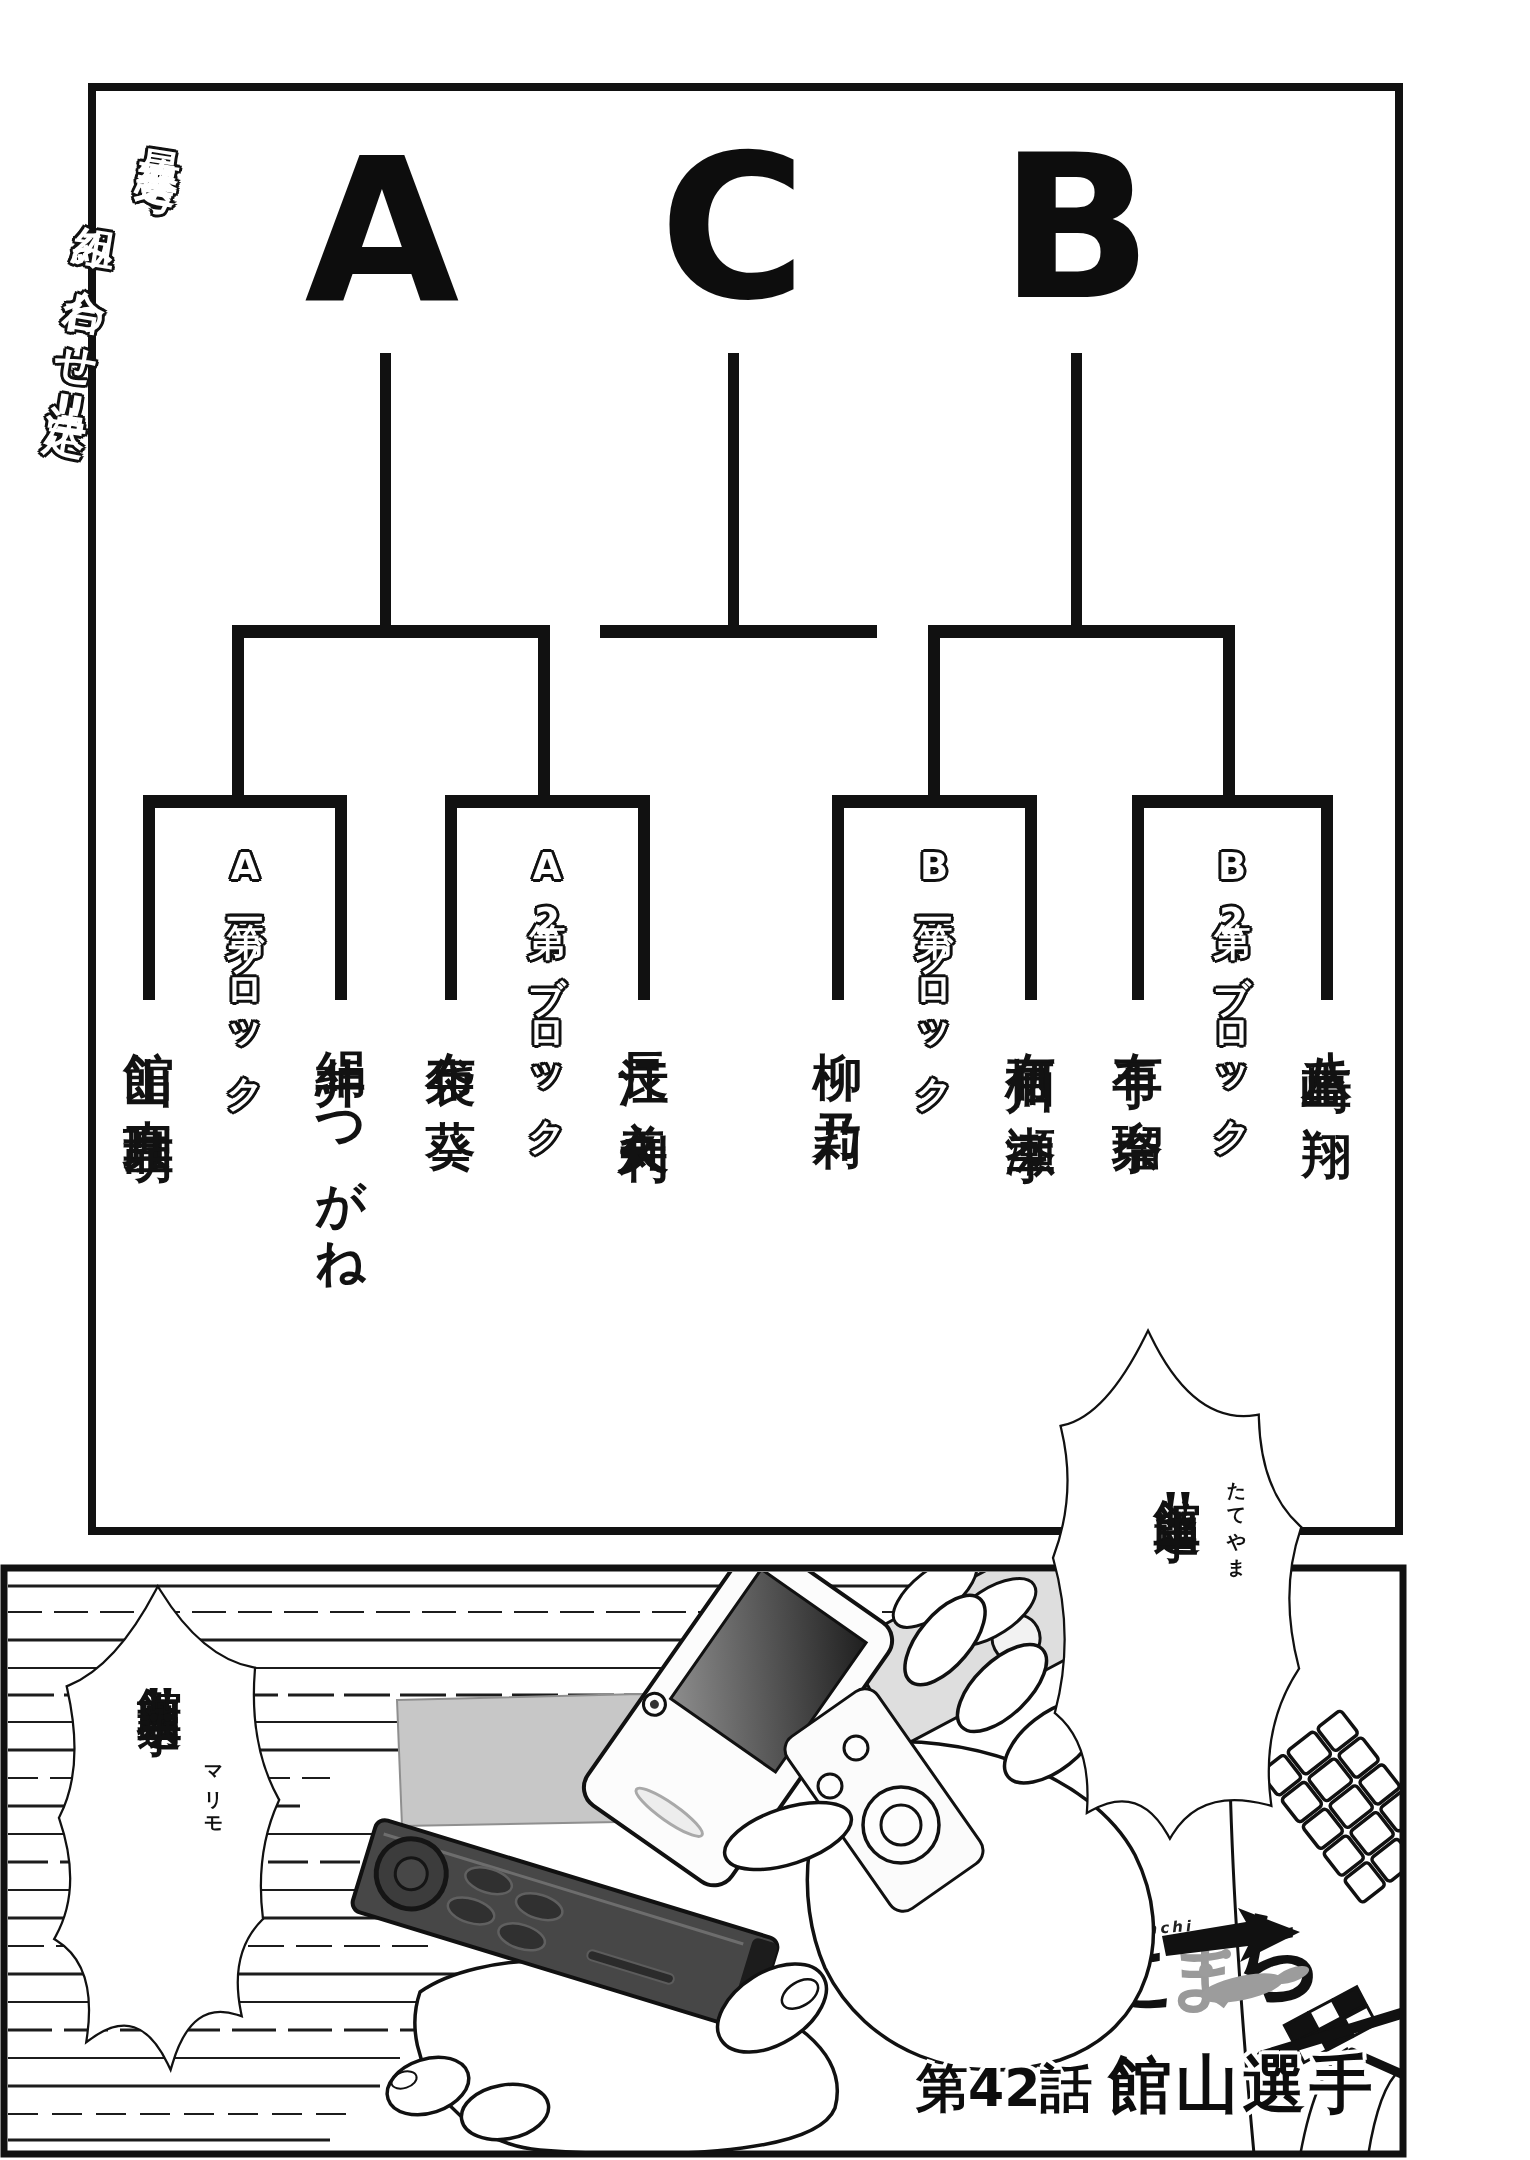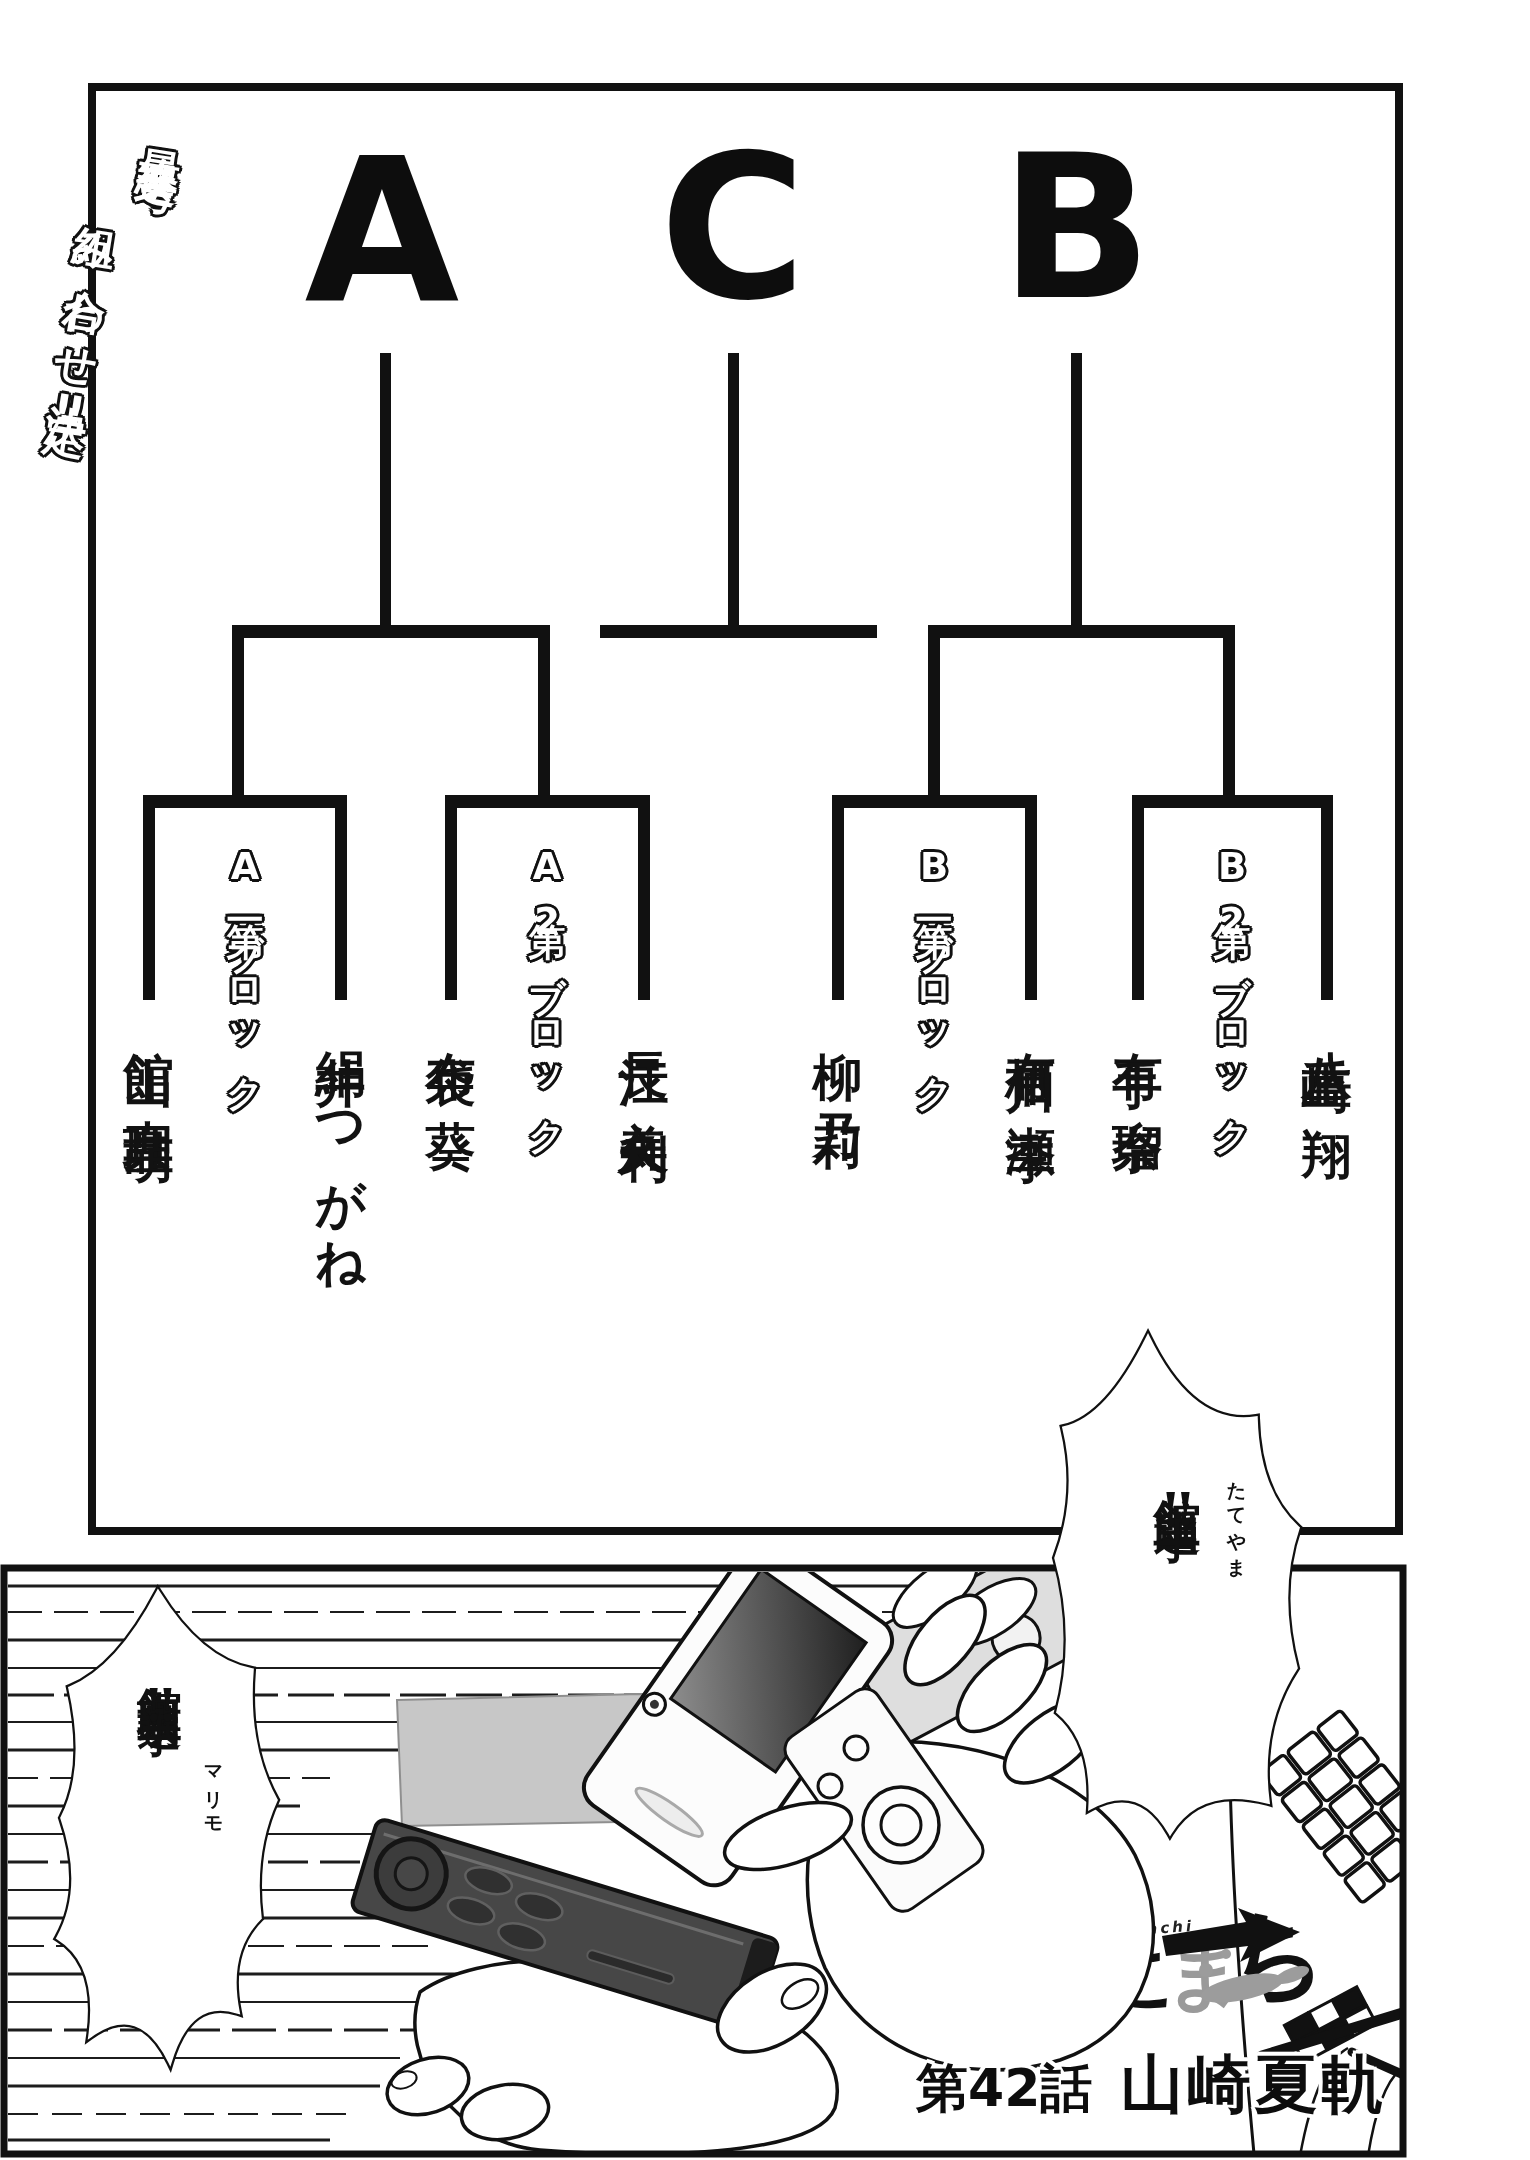--- a/index.html
+++ b/index.html
@@ -53,21 +53,21 @@
     letter-spacing:3px;color:#222;transform:rotate(-4deg);font-weight:bold;
   }
   
   #chapter{
     position:absolute;left:916px;top:2042px;white-space:nowrap;color:#0d0d0d;
     font-weight:900;z-index:6;
     text-shadow:
       4px 0 0 #fff,-4px 0 0 #fff,0 4px 0 #fff,0 -4px 0 #fff,
       3px 3px 0 #fff,-3px 3px 0 #fff,3px -3px 0 #fff,-3px -3px 0 #fff;
   }
-  #chapter .ch-label{font-size:52px;margin-right:28px;text-align:right;}
+  #chapter .ch-label{font-size:52px;margin-right:16px;text-align:right;}
   #chapter .ch-title{font-size:63px;letter-spacing:4px;}
   svg{display:block;}
   .layer1{z-index:1;} .layer2{z-index:2;} .layer3{z-index:3;}
   .layer5{z-index:5;} .layer7{z-index:7;} .layer8{z-index:8;}
 </style>
 </head>
 <body>
 
 <div id="page">
 
@@ -280,21 +280,21 @@
   <div class="layer5">
     <div id="logo-romaji">TsuriKomachi</div>
     <span class="logochar" style="left:946px;top:1896px;font-size:100px;transform:rotate(-8deg);">つ</span>
     <span class="logochar" style="left:1040px;top:1918px;font-size:86px;">り</span>
     <span class="logochar" style="left:1106px;top:1938px;font-size:74px;">こ</span>
     <span class="logochar" style="left:1164px;top:1932px;font-size:80px;color:#9a9a9a;">ま</span>
     <span class="logochar" style="left:1226px;top:1902px;font-size:100px;transform:rotate(4deg);">ち</span>
   </div>
 
   <div id="chapter">
-    <span class="ch-label">第42話</span><span class="ch-title">山崎夏軌</span>
+    <span class="ch-label">第42話</span><span class="ch-title">館山選手</span>
   </div>
 
   <svg class="abs layer7" style="left:0;top:0;" width="1530" height="2160" viewBox="0 0 1530 2160">
     <g stroke-linejoin="miter">
 
       <path d="M1148,1337 Q1192,1428 1256,1418 Q1258,1492 1298,1528 Q1276,1592 1296,1668
                Q1258,1726 1268,1802 Q1200,1784 1170,1833 Q1140,1780 1090,1808
                Q1094,1742 1058,1712 Q1078,1636 1056,1558 Q1080,1494 1064,1428
                Q1108,1418 1148,1337 Z" fill="#fff" stroke="#111" stroke-width="8"></path>
       <path d="M1148,1337 Q1192,1428 1256,1418 Q1258,1492 1298,1528 Q1276,1592 1296,1668

